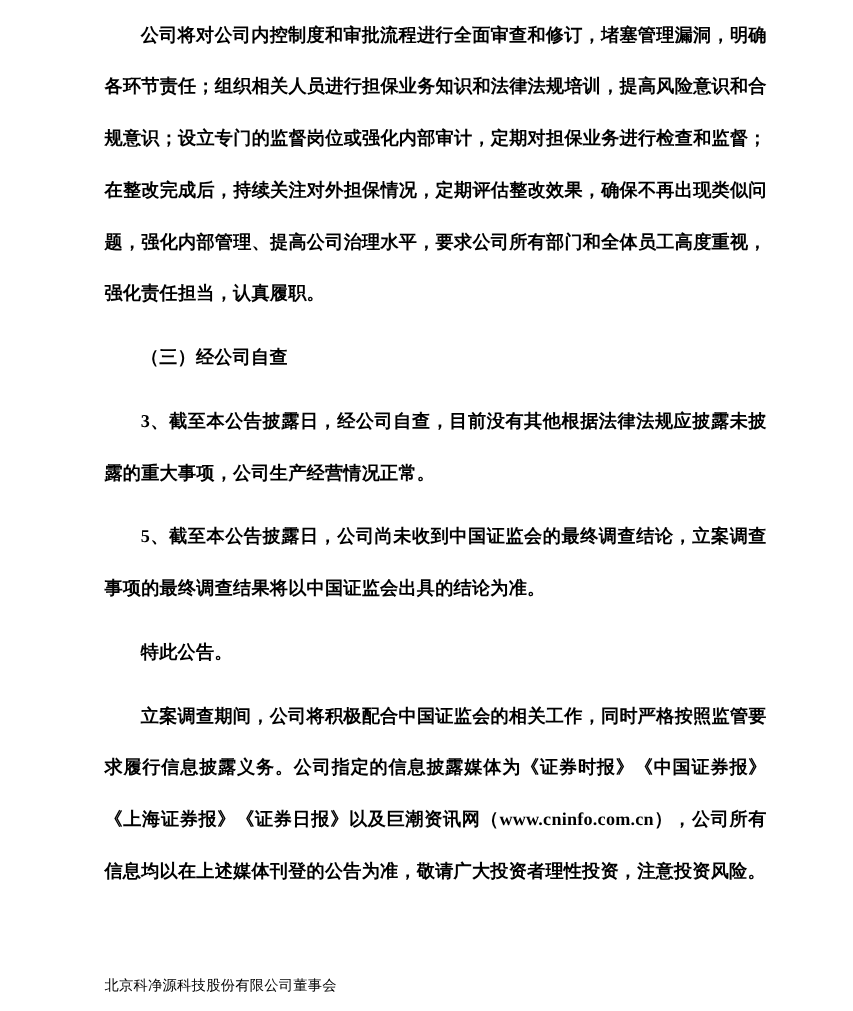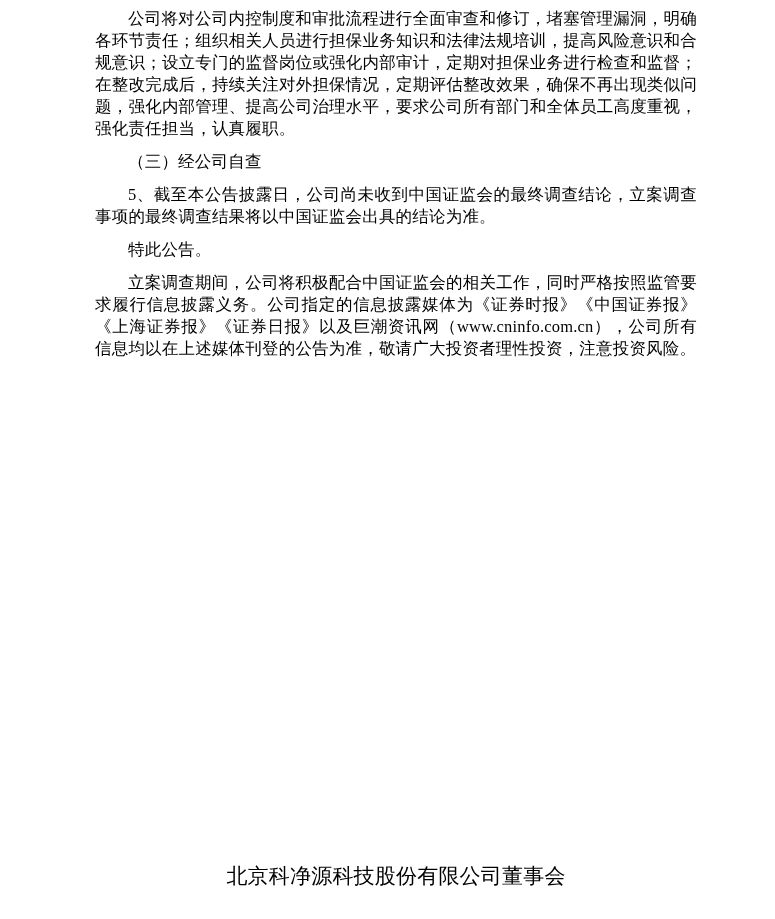--- a/index.html
+++ b/index.html
@@ -16,49 +16,51 @@
   .page {
     position: relative;
     width: 775px;
     height: 919px;
     box-sizing: border-box;
     padding: 8px 78px 0 95px;
     overflow: hidden;
   }
   .para {
     font-size: 16.5px;
-    line-height: 22px;
+    line-height: 47px;
     text-align: justify;
     text-justify: inter-ideograph;
     margin: 0 0 11px 0;
     text-indent: 2em;
     letter-spacing: 0.2px;
+    font-weight: bold;
   }
   .footer-line {
     position: absolute;
     left: 95px;
     right: 78px;
-    bottom: 28px;
-    text-align: center;
-    font-size: 21px;
+    bottom: 8px;
+    text-align: left;
+    font-size: 13px;
     line-height: 30px;
     letter-spacing: 0.2px;
   }
 </style>
 </head>
 <body>
 
 <div class="page">
 
   <p class="para">公司将对公司内控制度和审批流程进行全面审查和修订，堵塞管理漏洞，明确各环节责任；组织相关人员进行担保业务知识和法律法规培训，提高风险意识和合规意识；设立专门的监督岗位或强化内部审计，定期对担保业务进行检查和监督；在整改完成后，持续关注对外担保情况，定期评估整改效果，确保不再出现类似问题，强化内部管理、提高公司治理水平，要求公司所有部门和全体员工高度重视，强化责任担当，认真履职。</p>
 
   <p class="para">（三）经公司自查</p>
 
 
 
+  <p class="para">3、截至本公告披露日，经公司自查，目前没有其他根据法律法规应披露未披露的重大事项，公司生产经营情况正常。</p>
 
   <p class="para">5、截至本公告披露日，公司尚未收到中国证监会的最终调查结论，立案调查事项的最终调查结果将以中国证监会出具的结论为准。</p>
 
   <p class="para">特此公告。</p>
 
   <p class="para">立案调查期间，公司将积极配合中国证监会的相关工作，同时严格按照监管要求履行信息披露义务。公司指定的信息披露媒体为《证券时报》《中国证券报》《上海证券报》《证券日报》以及巨潮资讯网（www.cninfo.com.cn），公司所有信息均以在上述媒体刊登的公告为准，敬请广大投资者理性投资，注意投资风险。</p>
 
   <div class="footer-line">北京科净源科技股份有限公司董事会</div>
 
 </div>

